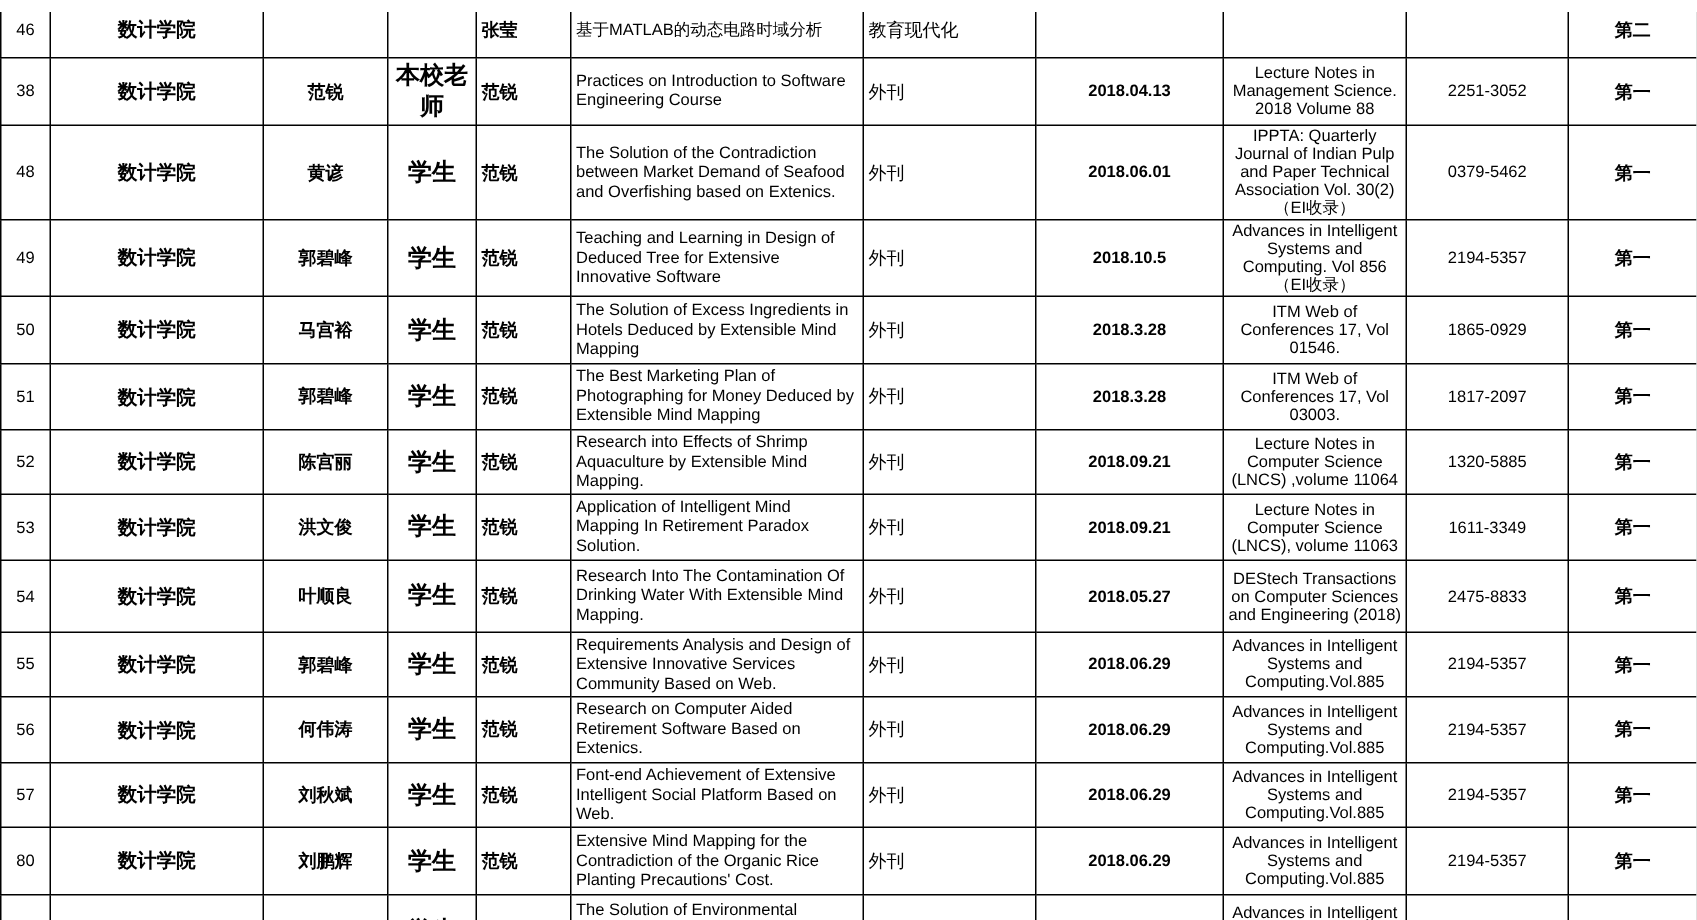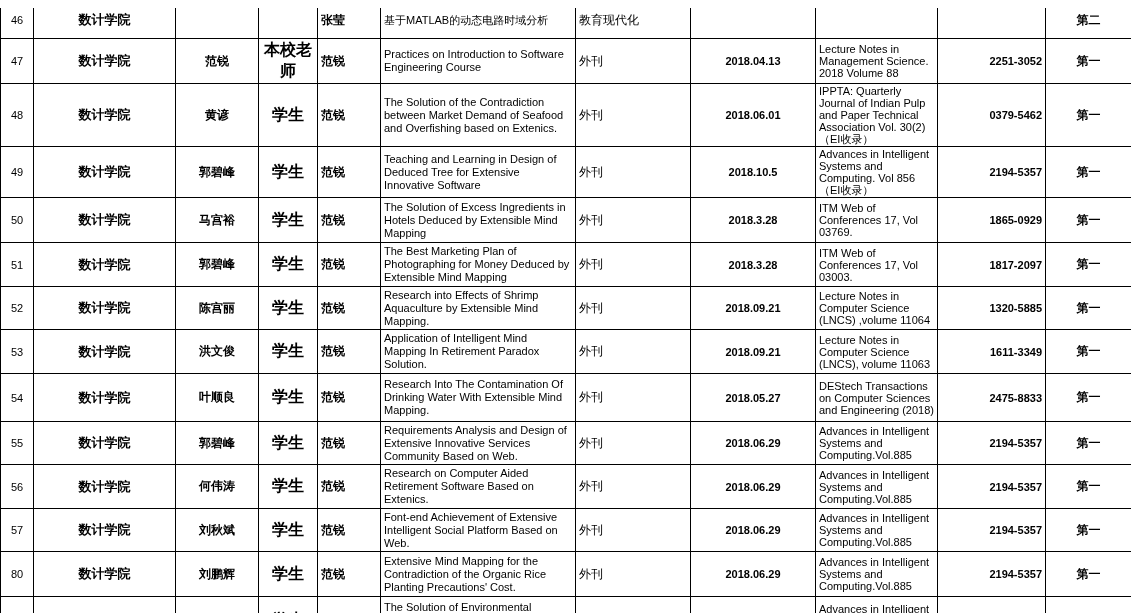--- a/index.html
+++ b/index.html
@@ -32,22 +32,22 @@
   }
   
   td.col-seq     { text-align: center; font-size: 11px; }
   td.col-college { text-align: center; font-size: 13px; font-weight: bold; }
   td.col-name    { text-align: center; font-size: 12px; font-weight: bold; }
   td.col-role    { text-align: center; font-size: 16px; font-weight: bold; }
   td.col-advisor { text-align: left;   font-size: 12px; font-weight: bold; }
   td.col-title   { text-align: left;   font-size: 11px; line-height: 13px; }
   td.col-type    { text-align: left;   font-size: 12px; }
   td.col-date    { text-align: center; font-size: 11px; font-weight: bold; }
-  td.col-journal { font-size: 11px; line-height: 12px; }
-  td.col-issn    { text-align: right; font-size: 11px; font-weight: bold; }
+  td.col-journal { text-align: center; font-size: 11px; line-height: 12px; }
+  td.col-issn    { text-align: center; font-size: 11px; }
   td.col-rank    { text-align: center; font-size: 12px; font-weight: bold; }
 </style>
 </head>
 <body>
 
 <div class="viewport">
   <table class="pub-table">
     <colgroup>
       <col style="width:33px">
       <col style="width:142px">
@@ -69,21 +69,21 @@
           <td class="col-role"></td>
           <td class="col-advisor">张莹</td>
           <td class="col-title">基于MATLAB的动态电路时域分析</td>
           <td class="col-type">教育现代化</td>
           <td class="col-date"></td>
           <td class="col-journal"></td>
           <td class="col-issn"></td>
           <td class="col-rank">第二</td>
         </tr>
         <tr style="height: 36px;">
-          <td class="col-seq">47</td>
+          <td class="col-seq">38</td>
           <td class="col-college">数计学院</td>
           <td class="col-name">范锐</td>
           <td class="col-role">本校老师</td>
           <td class="col-advisor">范锐</td>
           <td class="col-title">Practices on Introduction to Software Engineering Course</td>
           <td class="col-type">外刊</td>
           <td class="col-date">2018.04.13</td>
           <td class="col-journal">Lecture Notes in Management Science. 2018 Volume 88</td>
           <td class="col-issn">2251-3052</td>
           <td class="col-rank">第一</td>
@@ -116,21 +116,21 @@
         </tr>
         <tr style="height: 45px;">
           <td class="col-seq">50</td>
           <td class="col-college">数计学院</td>
           <td class="col-name">马宫裕</td>
           <td class="col-role">学生</td>
           <td class="col-advisor">范锐</td>
           <td class="col-title">The Solution of Excess Ingredients in Hotels Deduced by Extensible Mind Mapping</td>
           <td class="col-type">外刊</td>
           <td class="col-date">2018.3.28</td>
-          <td class="col-journal">ITM Web of Conferences 17, Vol 03769.</td>
+          <td class="col-journal">ITM Web of Conferences 17, Vol 01546.</td>
           <td class="col-issn">1865-0929</td>
           <td class="col-rank">第一</td>
         </tr>
         <tr style="height: 44px;">
           <td class="col-seq">51</td>
           <td class="col-college">数计学院</td>
           <td class="col-name">郭碧峰</td>
           <td class="col-role">学生</td>
           <td class="col-advisor">范锐</td>
           <td class="col-title">The Best Marketing Plan of Photographing for Money Deduced by Extensible Mind Mapping</td>

